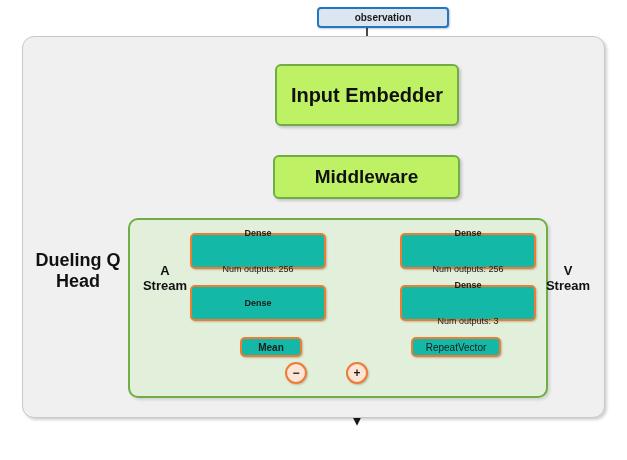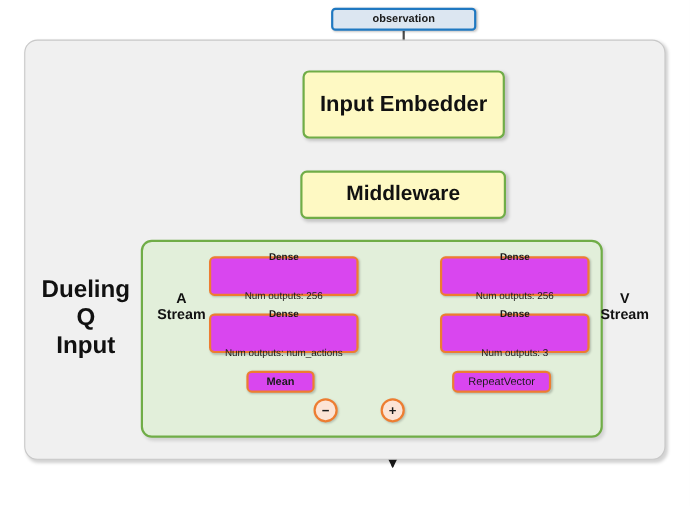--- a/index.html
+++ b/index.html
@@ -61,35 +61,35 @@
   .io-box {
     background: #dce6f1;
     border: 2px solid #1f78c1;
     border-radius: 4px;
     font-size: 10px;
     font-weight: 600;
     color: #1a1a1a;
     box-shadow: 1px 1px 2px rgba(0,0,0,0.22);
   }
   .io-observation {
-    left: 301px;
+    left: 317px;
     top: 7px;
     width: 132px;
     height: 21px;
   }
   .io-qvalues {
     left: 301px;
     top: 427px;
     width: 132px;
     height: 21px;
   }
 
   
   .green-box {
-    background: #fef9c3;
+    background: #bef264;
     border: 2px solid #70ad47;
     border-radius: 6px;
     color: #111111;
     font-weight: bold;
     box-shadow: 2px 2px 3px rgba(0,0,0,0.18);
   }
   .embedder-box {
     left: 275px;
     top: 64px;
     width: 184px;
@@ -99,42 +99,42 @@
   .middleware-box {
     left: 273px;
     top: 155px;
     width: 187px;
     height: 44px;
     font-size: 19px;
   }
 
   
   .orange-box {
-    background: #d946ef;
+    background: #14b8a6;
     border: 2px solid #ed7d31;
     border-radius: 5px;
     color: #1a1a1a;
     box-shadow: 1px 1px 2px rgba(0,0,0,0.2);
   }
   .orange-box .title {
     font-size: 9px;
     font-weight: bold;
     line-height: 12px;
   }
   .orange-box .sub {
     font-size: 9px;
     line-height: 12px;
     margin-top: 24px;
   }
   .dense-a1 { left: 190px; top: 233px; width: 136px; height: 36px; }
   .dense-a2 { left: 190px; top: 285px; width: 136px; height: 36px; }
   .dense-v1 { left: 400px; top: 233px; width: 136px; height: 36px; }
   .dense-v2 { left: 400px; top: 285px; width: 136px; height: 36px; }
   .mean-box {
-    left: 224px; top: 337px; width: 62px; height: 20px;
+    left: 240px; top: 337px; width: 62px; height: 20px;
     font-size: 10px; font-weight: bold;
   }
   .repeat-box {
     left: 411px; top: 337px; width: 90px; height: 20px;
     font-size: 10px;
   }
 
   
   .op-circle {
     position: absolute;
@@ -161,21 +161,21 @@
     position: absolute;
     text-align: center;
     color: #111111;
     font-weight: bold;
     line-height: 1.15;
   }
   .label-head {
     left: 30px;
     top: 250px;
     width: 96px;
-    font-size: 22px;
+    font-size: 18px;
   }
   .label-a {
     left: 138px;
     top: 264px;
     width: 54px;
     font-size: 13px;
   }
   .label-v {
     left: 540px;
     top: 264px;
@@ -248,21 +248,20 @@
     <span>Middleware</span>
   </div>
 
   <div class="node orange-box dense-a1">
     <span class="title">Dense</span>
     <span class="sub">Num outputs: 256</span>
   </div>
 
   <div class="node orange-box dense-a2">
     <span class="title">Dense</span>
-    <span class="sub">Num outputs: num_actions</span>
   </div>
 
   <div class="node orange-box mean-box">
     <span>Mean</span>
   </div>
 
   <div class="node orange-box dense-v1">
     <span class="title">Dense</span>
     <span class="sub">Num outputs: 256</span>
   </div>
@@ -278,21 +277,21 @@
 
   <div class="op-circle op-minus">
     <span>−</span>
   </div>
   <div class="op-circle op-plus">
     <span>+</span>
   </div>
 
   <div class="plain-label label-head">
     <div>Dueling Q</div>
-    <div>Input</div>
+    <div>Head</div>
   </div>
 
   <div class="plain-label label-a">
     <div>A</div>
     <div>Stream</div>
   </div>
 
   <div class="plain-label label-v">
     <div>V</div>
     <div>Stream</div>

